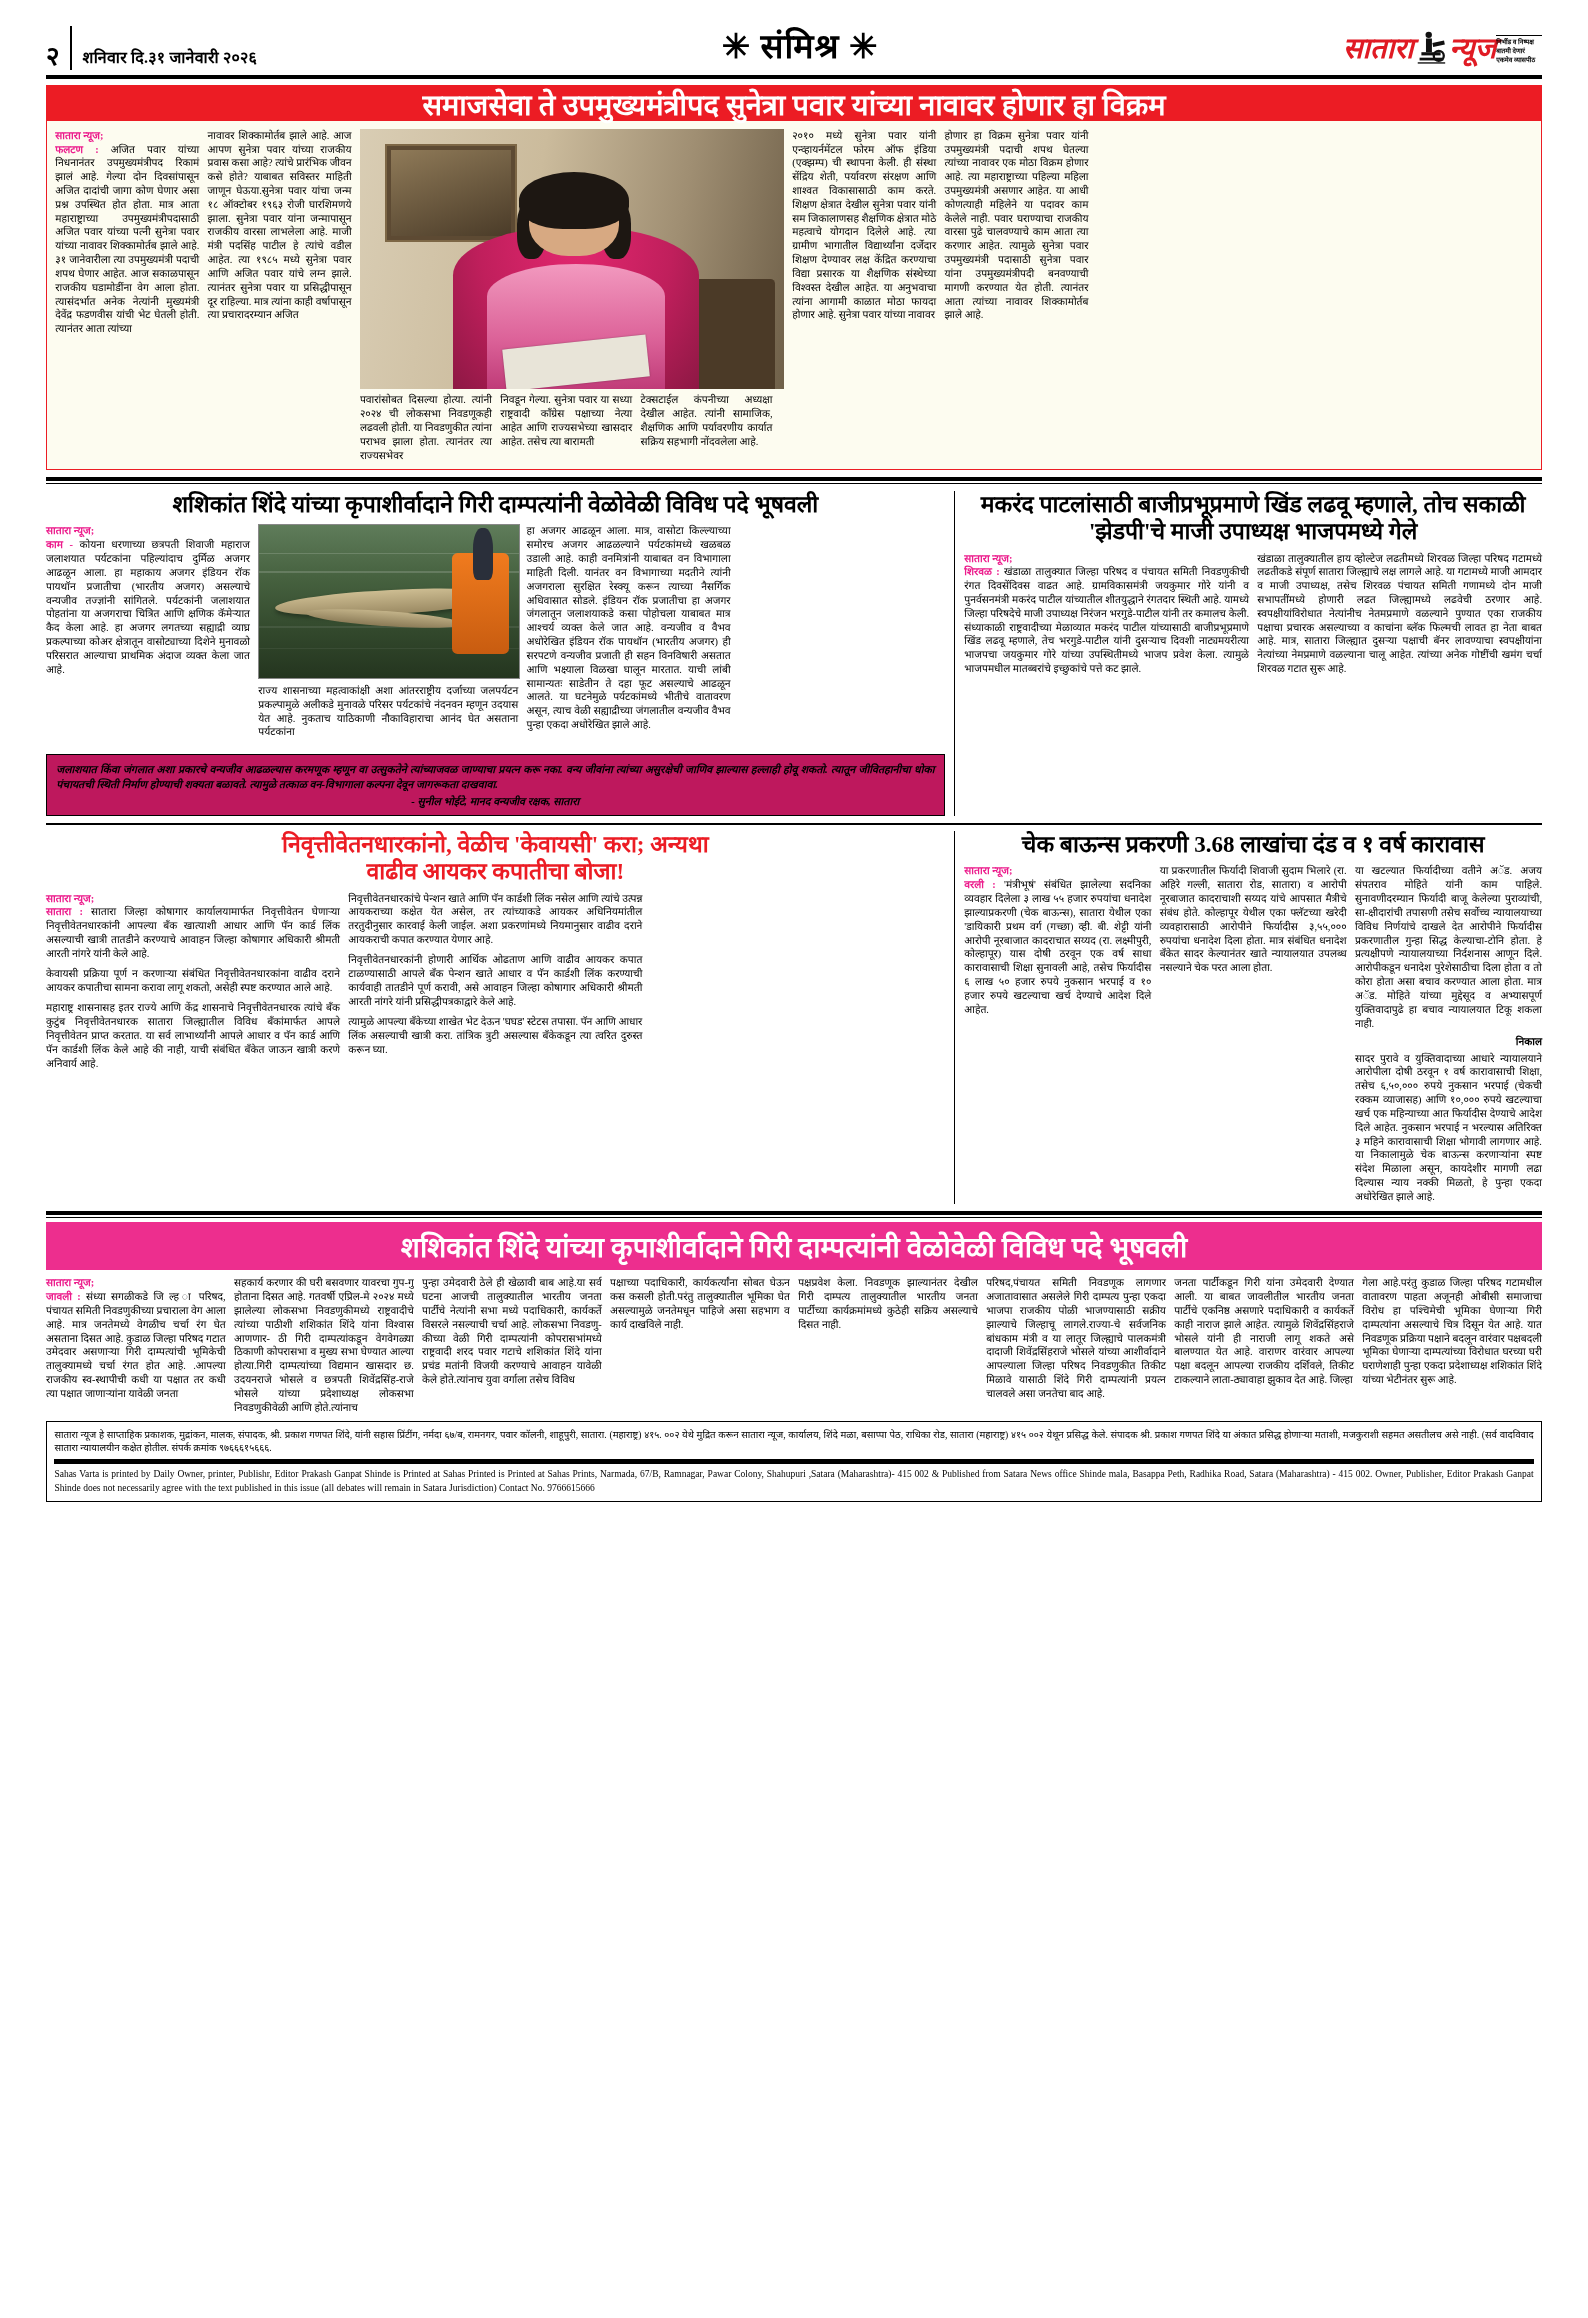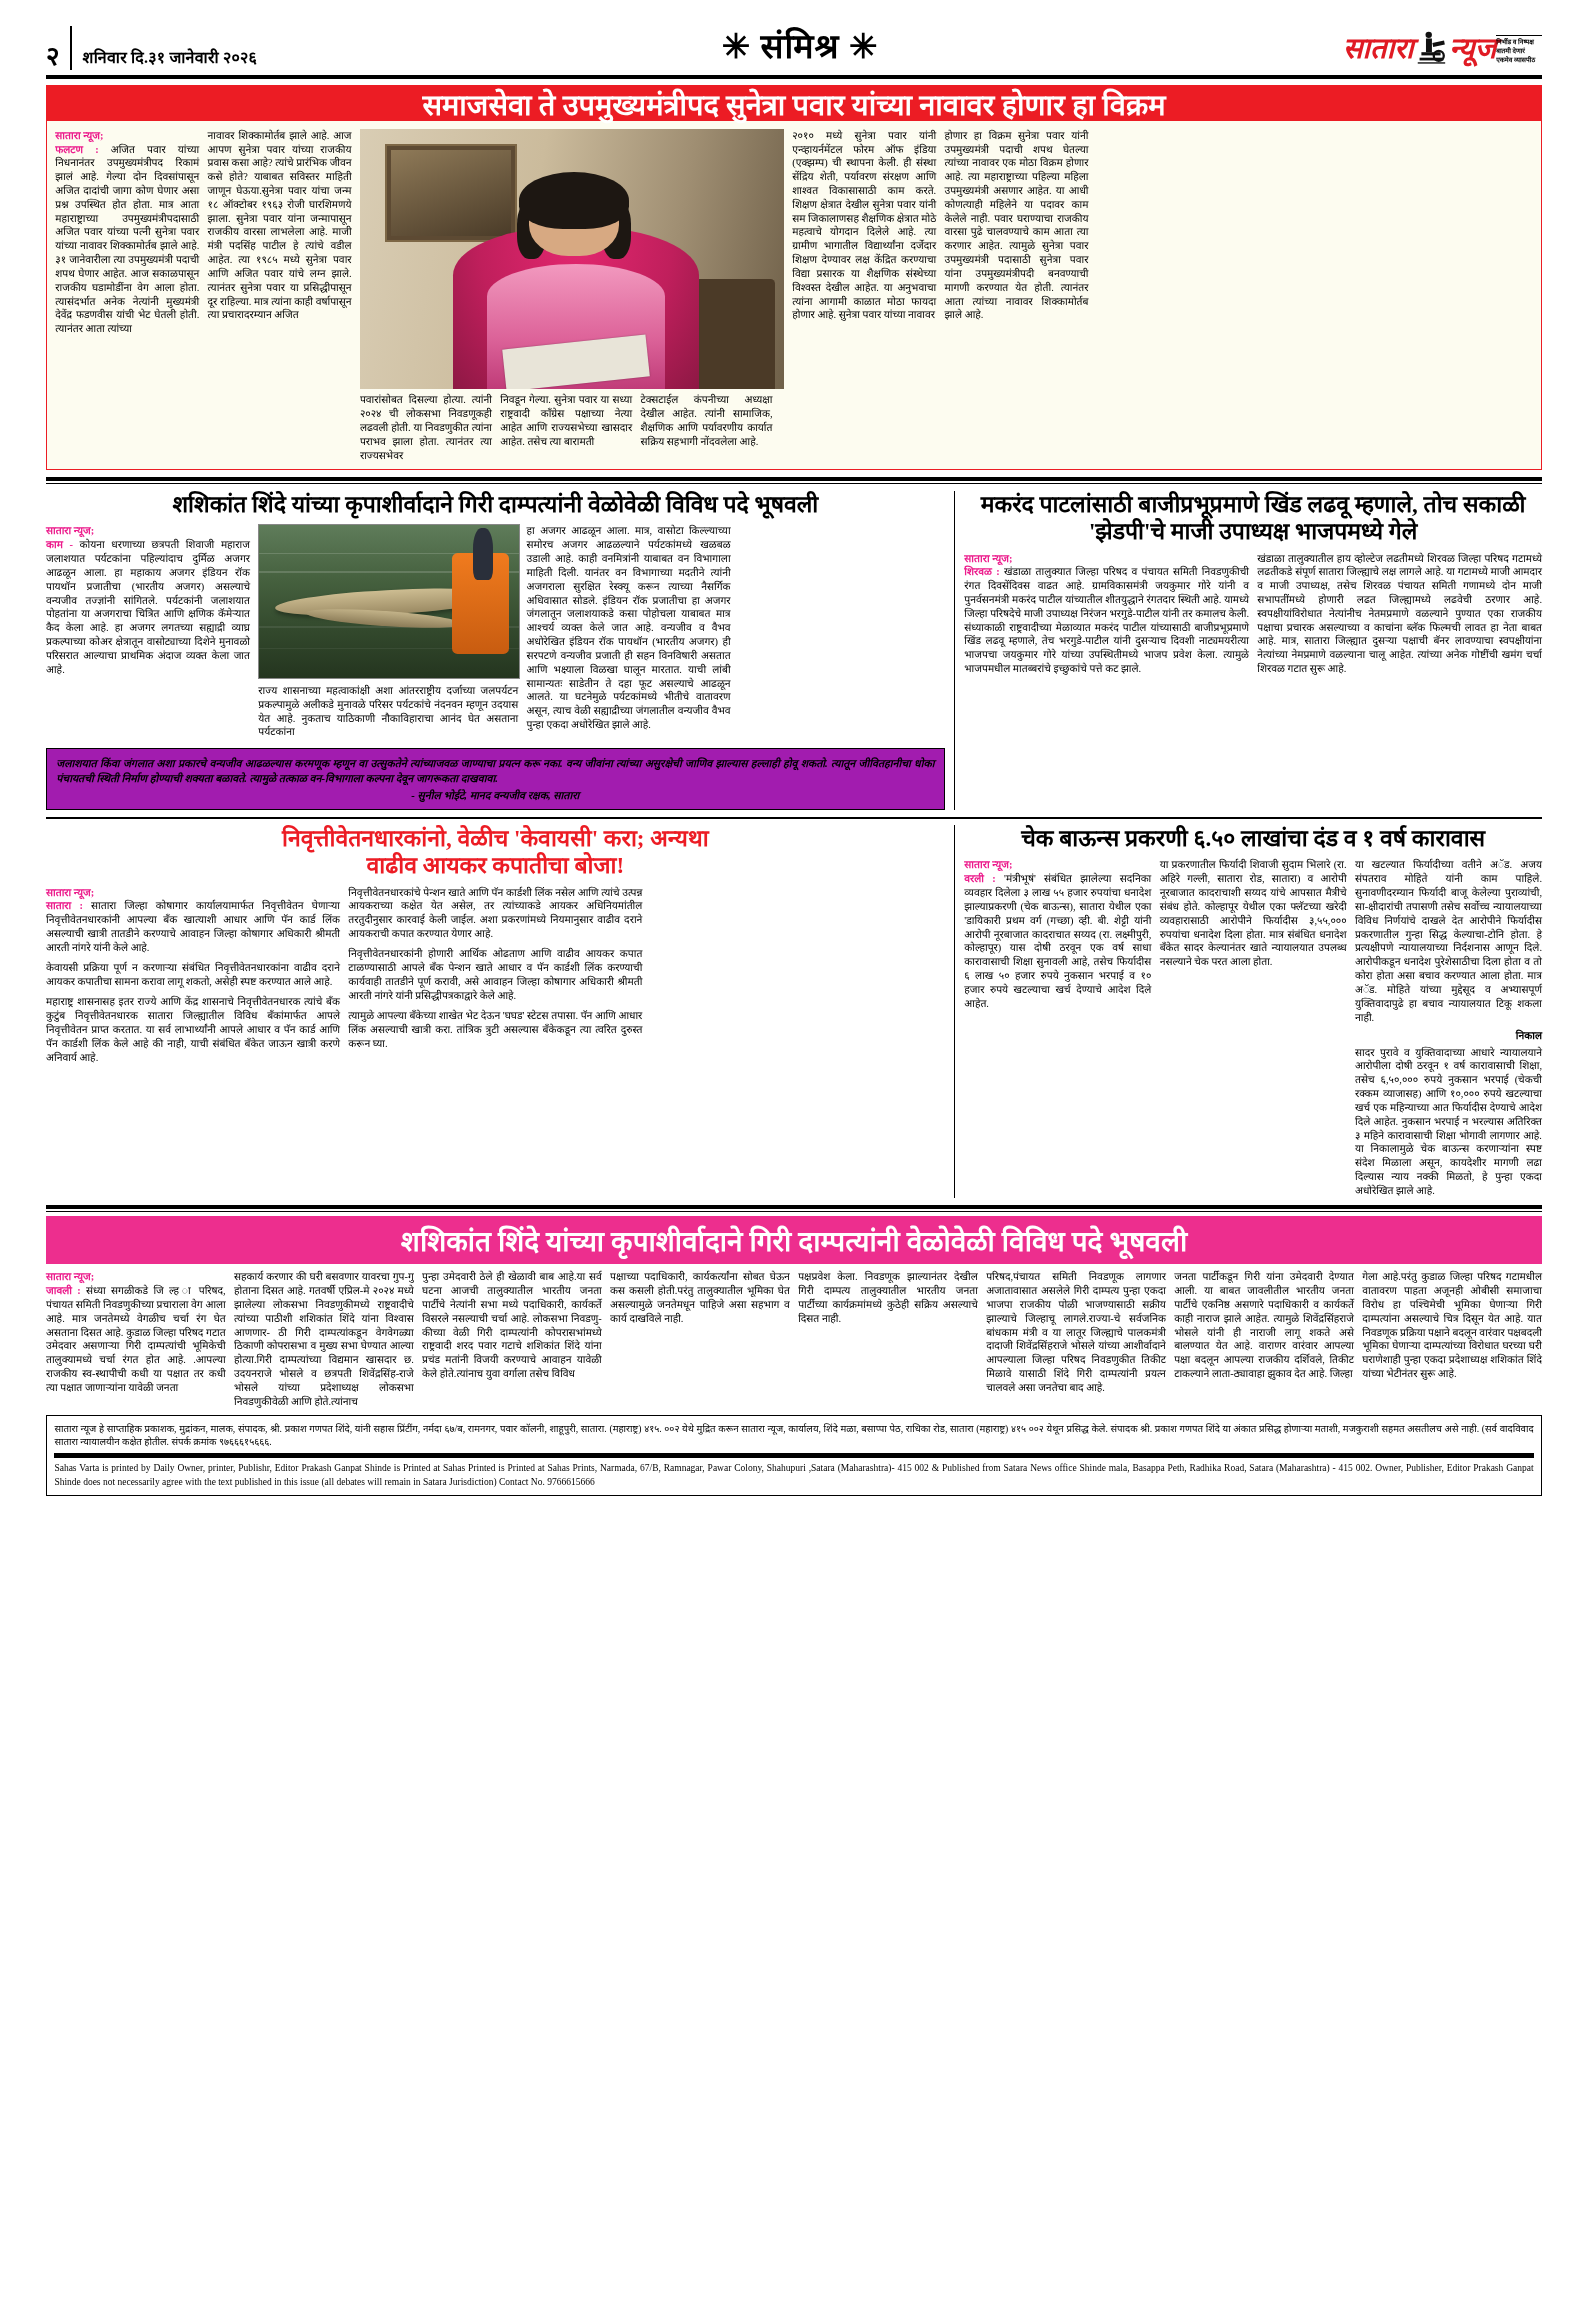--- a/index.html
+++ b/index.html
@@ -77,21 +77,21 @@
   .r-water{position:absolute;inset:0;background:linear-gradient(180deg,#5f7c5a 0%,#46613f 35%,#32482c 70%,#24351f 100%);}
   .r-ripple{position:absolute;left:0;right:0;height:1.4px;background:rgba(255,255,255,.16);}
   .r-snake{position:absolute;left:6%;top:42%;width:88%;height:16%;
     background:linear-gradient(180deg,#cdbd92,#9b8a63);border-radius:50%;transform:rotate(-3deg);box-shadow:0 2.8px 4.6px rgba(0,0,0,.35);}
   .r-snake2{position:absolute;left:18%;top:56%;width:60%;height:10%;
     background:linear-gradient(180deg,#c3b389,#8a7a56);border-radius:50%;transform:rotate(4deg);}
   .r-boat{position:absolute;right:4%;top:18%;width:22%;height:66%;background:linear-gradient(180deg,#f07b1e,#c85c10);border-radius:5.6px;}
   .r-person{position:absolute;right:10%;top:2%;width:8%;height:34%;background:#2a2f3a;border-radius:40% 40% 20% 20%;}
 
   
-  .yellowbox{border:1.9px solid #000;background:#a21caf;margin-top:9px;padding:6.5px 9.3px;}
+  .yellowbox{border:1.9px solid #000;background:#be185d;margin-top:15px;padding:6.5px 9.3px;}
   .yellowbox p{margin:0;font-size:10.7px;line-height:1.38;text-align:justify;font-style:italic;font-weight:bold;}
   .yellowbox .sign{text-align:center;margin-top:2.8px;}
 
   
   .pink-band{background:#ed2e8e;height:48px;display:flex;align-items:center;justify-content:center;margin-top:3.7px;}
   .pink-band h2{margin:0;color:#fff;font-size:28px;font-weight:bold;white-space:nowrap;}
 
   
   .foot-box{border:1.4px solid #000;margin-top:6.5px;padding:5.6px 7.4px;}
   .foot-mr{font-size:9.7px;line-height:1.4;text-align:justify;margin:0;}
@@ -252,21 +252,21 @@
         <div class="col" style="width:33.3%">
           <p>निवृत्तीवेतनधारकांचे पेन्शन खाते आणि पॅन कार्डशी लिंक नसेल आणि त्यांचे उत्पन्न आयकराच्या कक्षेत येत असेल, तर त्यांच्याकडे आयकर अधिनियमांतील तरतुदीनुसार कारवाई केली जाईल. अशा प्रकरणांमध्ये नियमानुसार वाढीव दराने आयकराची कपात करण्यात येणार आहे.</p>
           <p style="margin-top:6.5px">निवृत्तीवेतनधारकांनी होणारी आर्थिक ओढताण आणि वाढीव आयकर कपात टाळण्यासाठी आपले बँक पेन्शन खाते आधार व पॅन कार्डशी लिंक करण्याची कार्यवाही तातडीने पूर्ण करावी, असे आवाहन जिल्हा कोषागार अधिकारी श्रीमती आरती नांगरे यांनी प्रसिद्धीपत्रकाद्वारे केले आहे.</p>
           <p style="margin-top:6.5px">त्यामुळे आपल्या बँकेच्या शाखेत भेट देऊन 'घघड' स्टेटस तपासा. पॅन आणि आधार लिंक असल्याची खात्री करा. तांत्रिक त्रुटी असल्यास बँकेकडून त्या त्वरित दुरुस्त करून घ्या.</p>
         </div>
         <div class="col" style="width:33.3%"></div>
       </div>
     </div>
 
     <div class="tu-right">
-      <h2 class="hl">चेक बाऊन्स प्रकरणी ६.५० लाखांचा दंड व १ वर्ष कारावास</h2>
+      <h2 class="hl">चेक बाऊन्स प्रकरणी 3.68 लाखांचा दंड व १ वर्ष कारावास</h2>
       <div class="cols">
         <div class="col" style="width:33.3%">
           <p><span class="credit">सातारा न्यूज;</span><br>
           <span class="dateline">वरली :</span>
           <span>'मंत्रीभूषं' संबंधित झालेल्या सदनिका व्यवहार दिलेला ३ लाख ५५ हजार रुपयांचा धनादेश झाल्याप्रकरणी (चेक बाऊन्स), सातारा येथील एका 'डायिकारी प्रथम वर्ग (गच्छा) व्ही. बी. शेट्टी यांनी आरोपी नूरबाजात कादराचात सय्यद (रा. लक्ष्मीपुरी, कोल्हापूर) यास दोषी ठरवून एक वर्ष साधा कारावासाची शिक्षा सुनावली आहे, तसेच फिर्यादीस ६ लाख ५० हजार रुपये नुकसान भरपाई व १० हजार रुपये खटल्याचा खर्च देण्याचे आदेश दिले आहेत.</span></p>
         </div>
         <div class="col" style="width:33.3%">
           <p>या प्रकरणातील फिर्यादी शिवाजी सुदाम भिलारे (रा. अहिरे गल्ली, सातारा रोड, सातारा) व आरोपी नूरबाजात कादराचाशी सय्यद यांचे आपसात मैत्रीचे संबंध होते. कोल्हापूर येथील एका फ्लॅटच्या खरेदी व्यवहारासाठी आरोपीने फिर्यादीस ३,५५,००० रुपयांचा धनादेश दिला होता. मात्र संबंधित धनादेश बँकेत सादर केल्यानंतर खाते न्यायालयात उपलब्ध नसल्याने चेक परत आला होता.</p>
         </div>
         <div class="col" style="width:33.3%">

